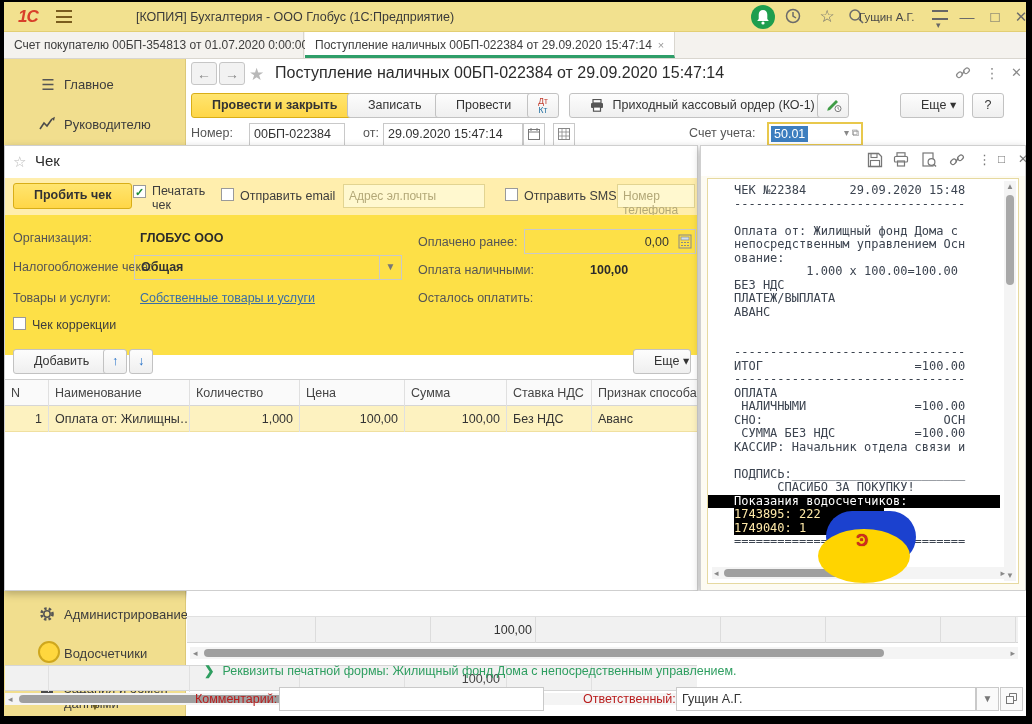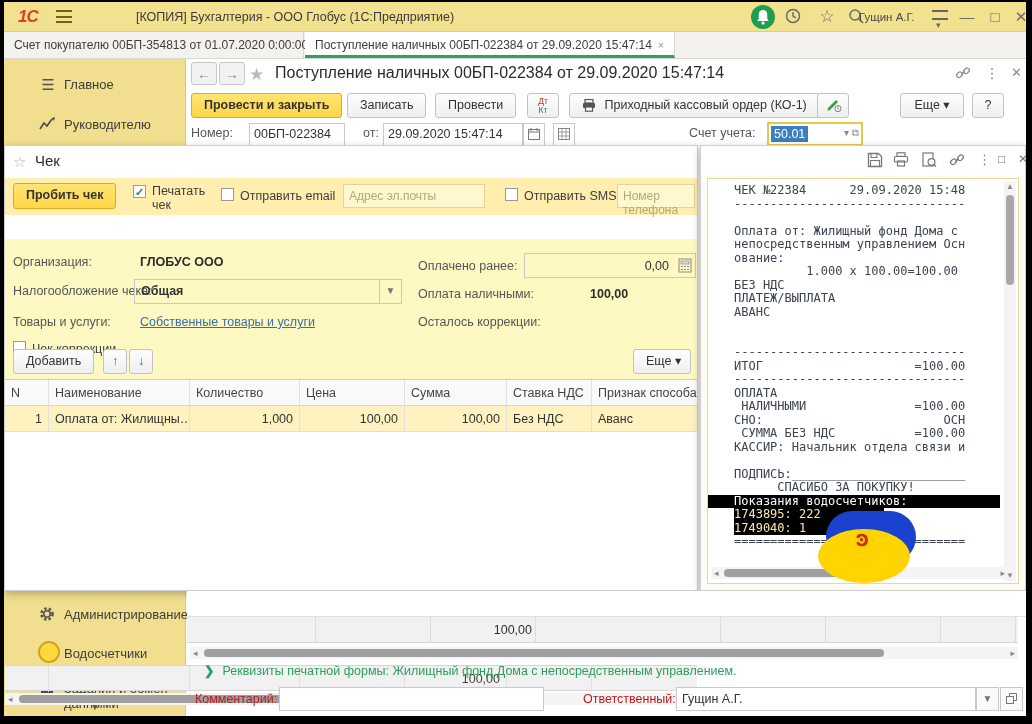--- a/index.html
+++ b/index.html
@@ -36,21 +36,21 @@
   #side-expander { position:absolute; left:0; bottom:4px; width:182px; text-align:center; color:#6b5b22; font-size:10px; }
 
   
   #doc-header { position:absolute; left:183px; top:57px; width:839px; height:31px; background:#fff; }
   .navbtn { position:absolute; top:3px; width:26px; height:23px; border:1px solid #c6c6c6; border-radius:3px; background:#f2f2f2; color:#888; font-size:14px; text-align:center; line-height:22px; }
   #doc-star { position:absolute; left:62px; top:5px; color:#b9b9b9; font-size:17px; }
   #doc-title { position:absolute; left:88px; top:5px; font-size:16px; color:#2b2b2b; white-space:nowrap; }
   .hdr-ico { position:absolute; top:6px; color:#8a8a8a; font-size:13px; }
 
   #doc-toolbar { position:absolute; left:183px; top:88px; width:839px; height:32px; background:#fff; }
-  .btn { display:inline-block; height:25px; border:1px solid #c2c2c2; border-radius:3px; background:linear-gradient(#fdfdfd,#efefef); font-size:12.5px; color:#333; text-align:center; line-height:23px; padding:0 12px; white-space:nowrap; }
+  .btn { display:inline-block; height:25px; border:1px solid #c2c2c2; border-radius:3px; background:linear-gradient(#fdfdfd,#efefef); font-size:12.5px; color:#333; text-align:center; line-height:23px; padding:0 20px; white-space:nowrap; }
   .btn-yellow { background:linear-gradient(#ffe570,#ffd647); border:1px solid #d9ae17; font-weight:bold; }
   .tb-abs { position:absolute; top:3px; }
   .ibtn { width:32px; padding:0; }
   .dtkt { font-size:8.5px; line-height:9px; padding-top:3px; }
   .dtkt .d { color:#c0392b; } .dtkt .k { color:#2471a3; }
   .prn-ico, .pen-ico { vertical-align:-3px; margin-right:5px; }
 
   #doc-fields { position:absolute; left:183px; top:120px; width:839px; height:23px; background:#fff; overflow:hidden; }
   .fld-lbl { position:absolute; top:4px; font-size:12.5px; color:#555; }
   .fld-inp { position:absolute; top:1px; height:24px; border:1px solid #c9c9c9; background:#fff; font-size:12.5px; color:#333; padding:3px 4px 0 4px; }
@@ -61,21 +61,21 @@
   
   #check-dlg { position:absolute; left:0; top:143px; width:694px; height:446px; background:#fff; border:1px solid #cfcfcf; box-shadow:0 3px 8px rgba(0,0,0,.25); }
   #dlg-star { position:absolute; left:8px; top:7px; color:#b9b9b9; font-size:15px; }
   #dlg-title { position:absolute; left:30px; top:6px; font-size:15px; color:#2b2b2b; }
   #dlg-toolbar { position:absolute; left:0; top:32px; width:692px; height:37px; background:#ffeead; }
   #punch-btn { position:absolute; left:8px; top:5px; height:26px; }
   .cb { position:absolute; width:13px; height:13px; background:#fff; border:1px solid #9a9a9a; font-size:11px; line-height:12px; text-align:center; color:#1e8c38; font-weight:bold; }
   .cb-lbl { position:absolute; font-size:12.5px; color:#3d3d3d; line-height:14px; }
   .dis-inp { position:absolute; height:24px; border:1px solid #e2d491; background:#fff8cf; font-size:12px; color:#b3a878; padding:4px 5px 0 5px; }
 
-  #dlg-form { position:absolute; left:0; top:69px; width:692px; height:140px; background:#fef9c3;margin-top:24px; }
+  #dlg-form { position:absolute; left:0; top:69px; width:692px; height:140px; background:#fde047; }
   .frm-lbl { position:absolute; left:8px; font-size:12.5px; color:#555; }
   .frm-lbl-r { position:absolute; left:413px; font-size:12.5px; color:#555; }
   .bold-val { font-weight:bold; color:#2b2b2b; }
   a.lnk { color:#3a6ea5; text-decoration:underline; font-size:12.5px; }
   #combo { position:absolute; left:129px; top:40px; width:268px; height:25px; border:1px solid #c9c9c9;font-weight:bold; }
   #combo .val { position:absolute; left:6px; top:4px; font-size:12.5px; color:#333; }
   #combo .dd { position:absolute; right:0; top:0; width:22px; height:23px; border-left:1px solid #c9c9c9; text-align:center; color:#777; font-size:10px; line-height:22px; }
   #paid-inp { position:absolute; left:519px; top:14px; width:172px; height:25px; border:1px solid #c9c9c9; }
   #paid-inp .v { position:absolute; right:26px; top:5px; font-size:12.5px; color:#333; }
   #paid-inp .ic { position:absolute; right:3px; top:4px; }
@@ -311,21 +311,21 @@
         <span class="ic">
           <svg width="14" height="15" viewBox="0 0 14 15">
               <rect x="1" y="1" width="12" height="13" fill="none" stroke="#888"></rect>
               <rect x="3" y="3" width="8" height="3" fill="#cfe0ee" stroke="#888" stroke-width="0.7"></rect>
               <path d="M3 8.5h2M6 8.5h2M9 8.5h2M3 11.5h2M6 11.5h2M9 11.5h2" stroke="#888"></path>
             </svg>
         </span>
       </div>
       <div class="frm-lbl-r" style="top:48px">Оплата наличными:</div>
       <div class="frm-lbl bold-val" style="left:585px; top:48px">100,00</div>
-      <div class="frm-lbl-r" style="top:76px">Осталось коррекции:</div>
+      <div class="frm-lbl-r" style="top:76px">Осталось оплатить:</div>
     </div>
 
     <div id="dlg-cmds">
       <div class="btn tb-abs" style="left:8px">Добавить</div>
       <div class="btn tb-abs arr-btn" style="left:98px">↑</div>
       <div class="btn tb-abs arr-btn" style="left:124px">↓</div>
       <div class="btn tb-abs" style="left:628px; width:58px">Еще ▾</div>
     </div>
 
     <div id="dlg-table">

